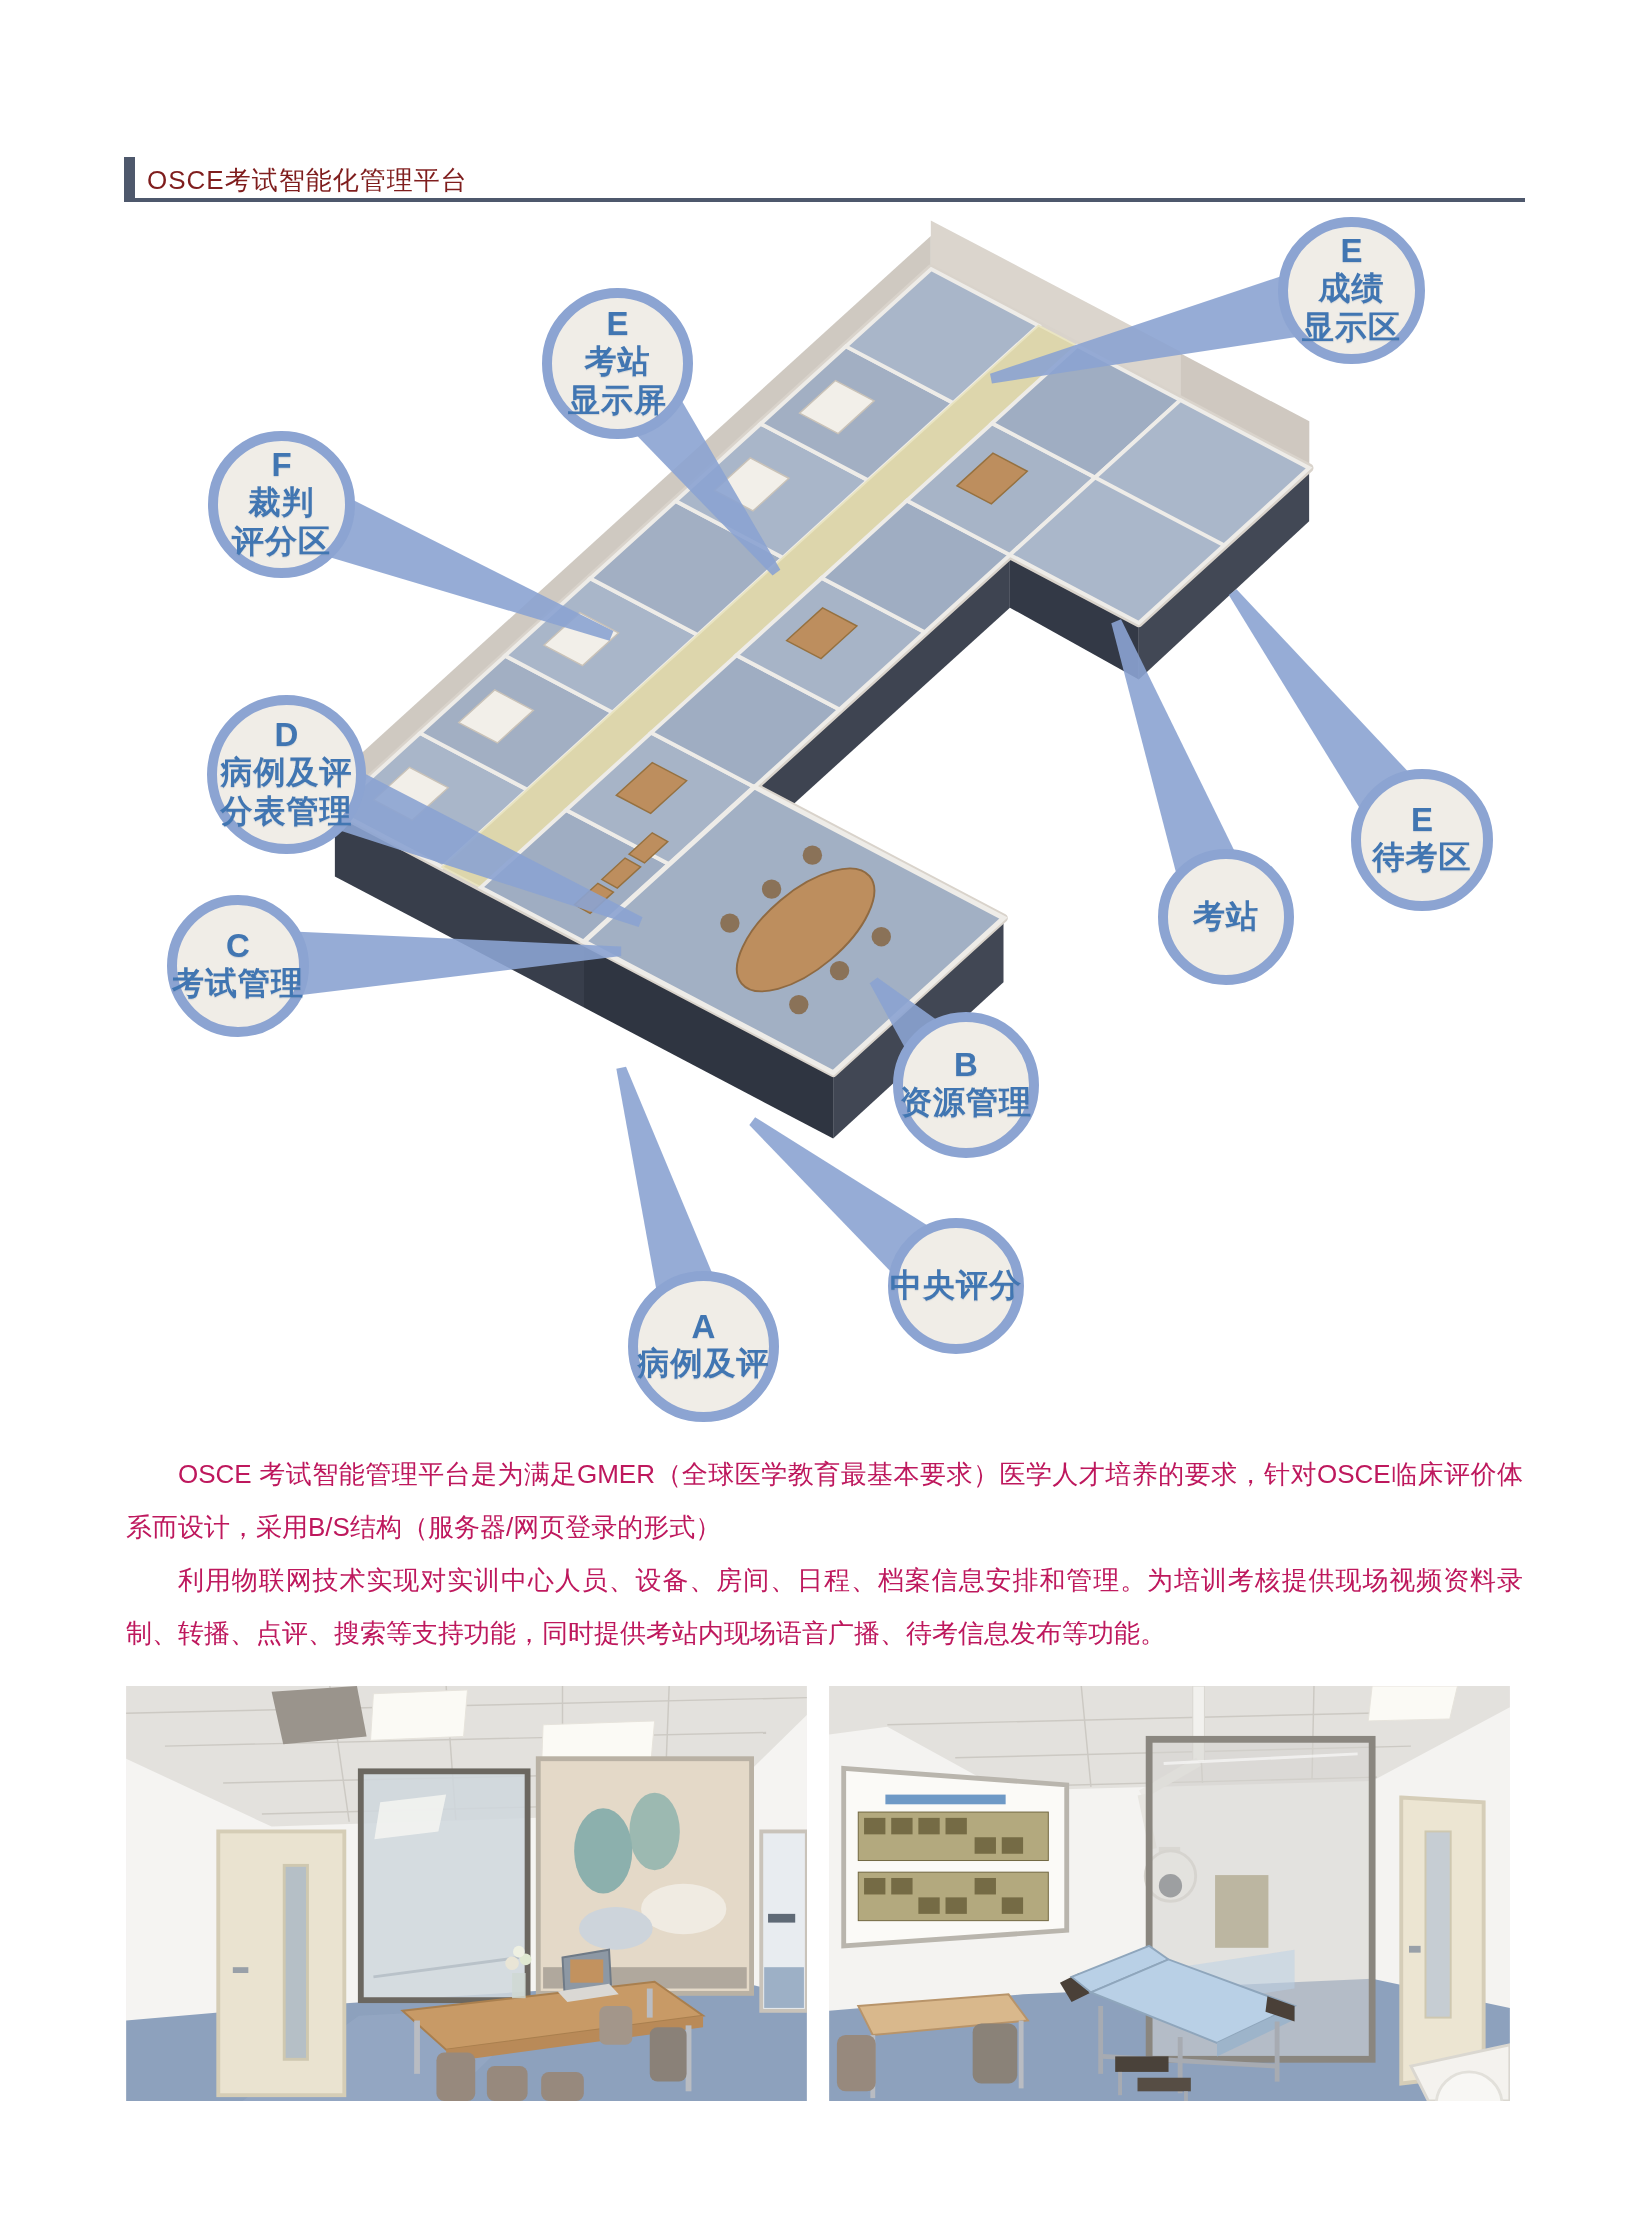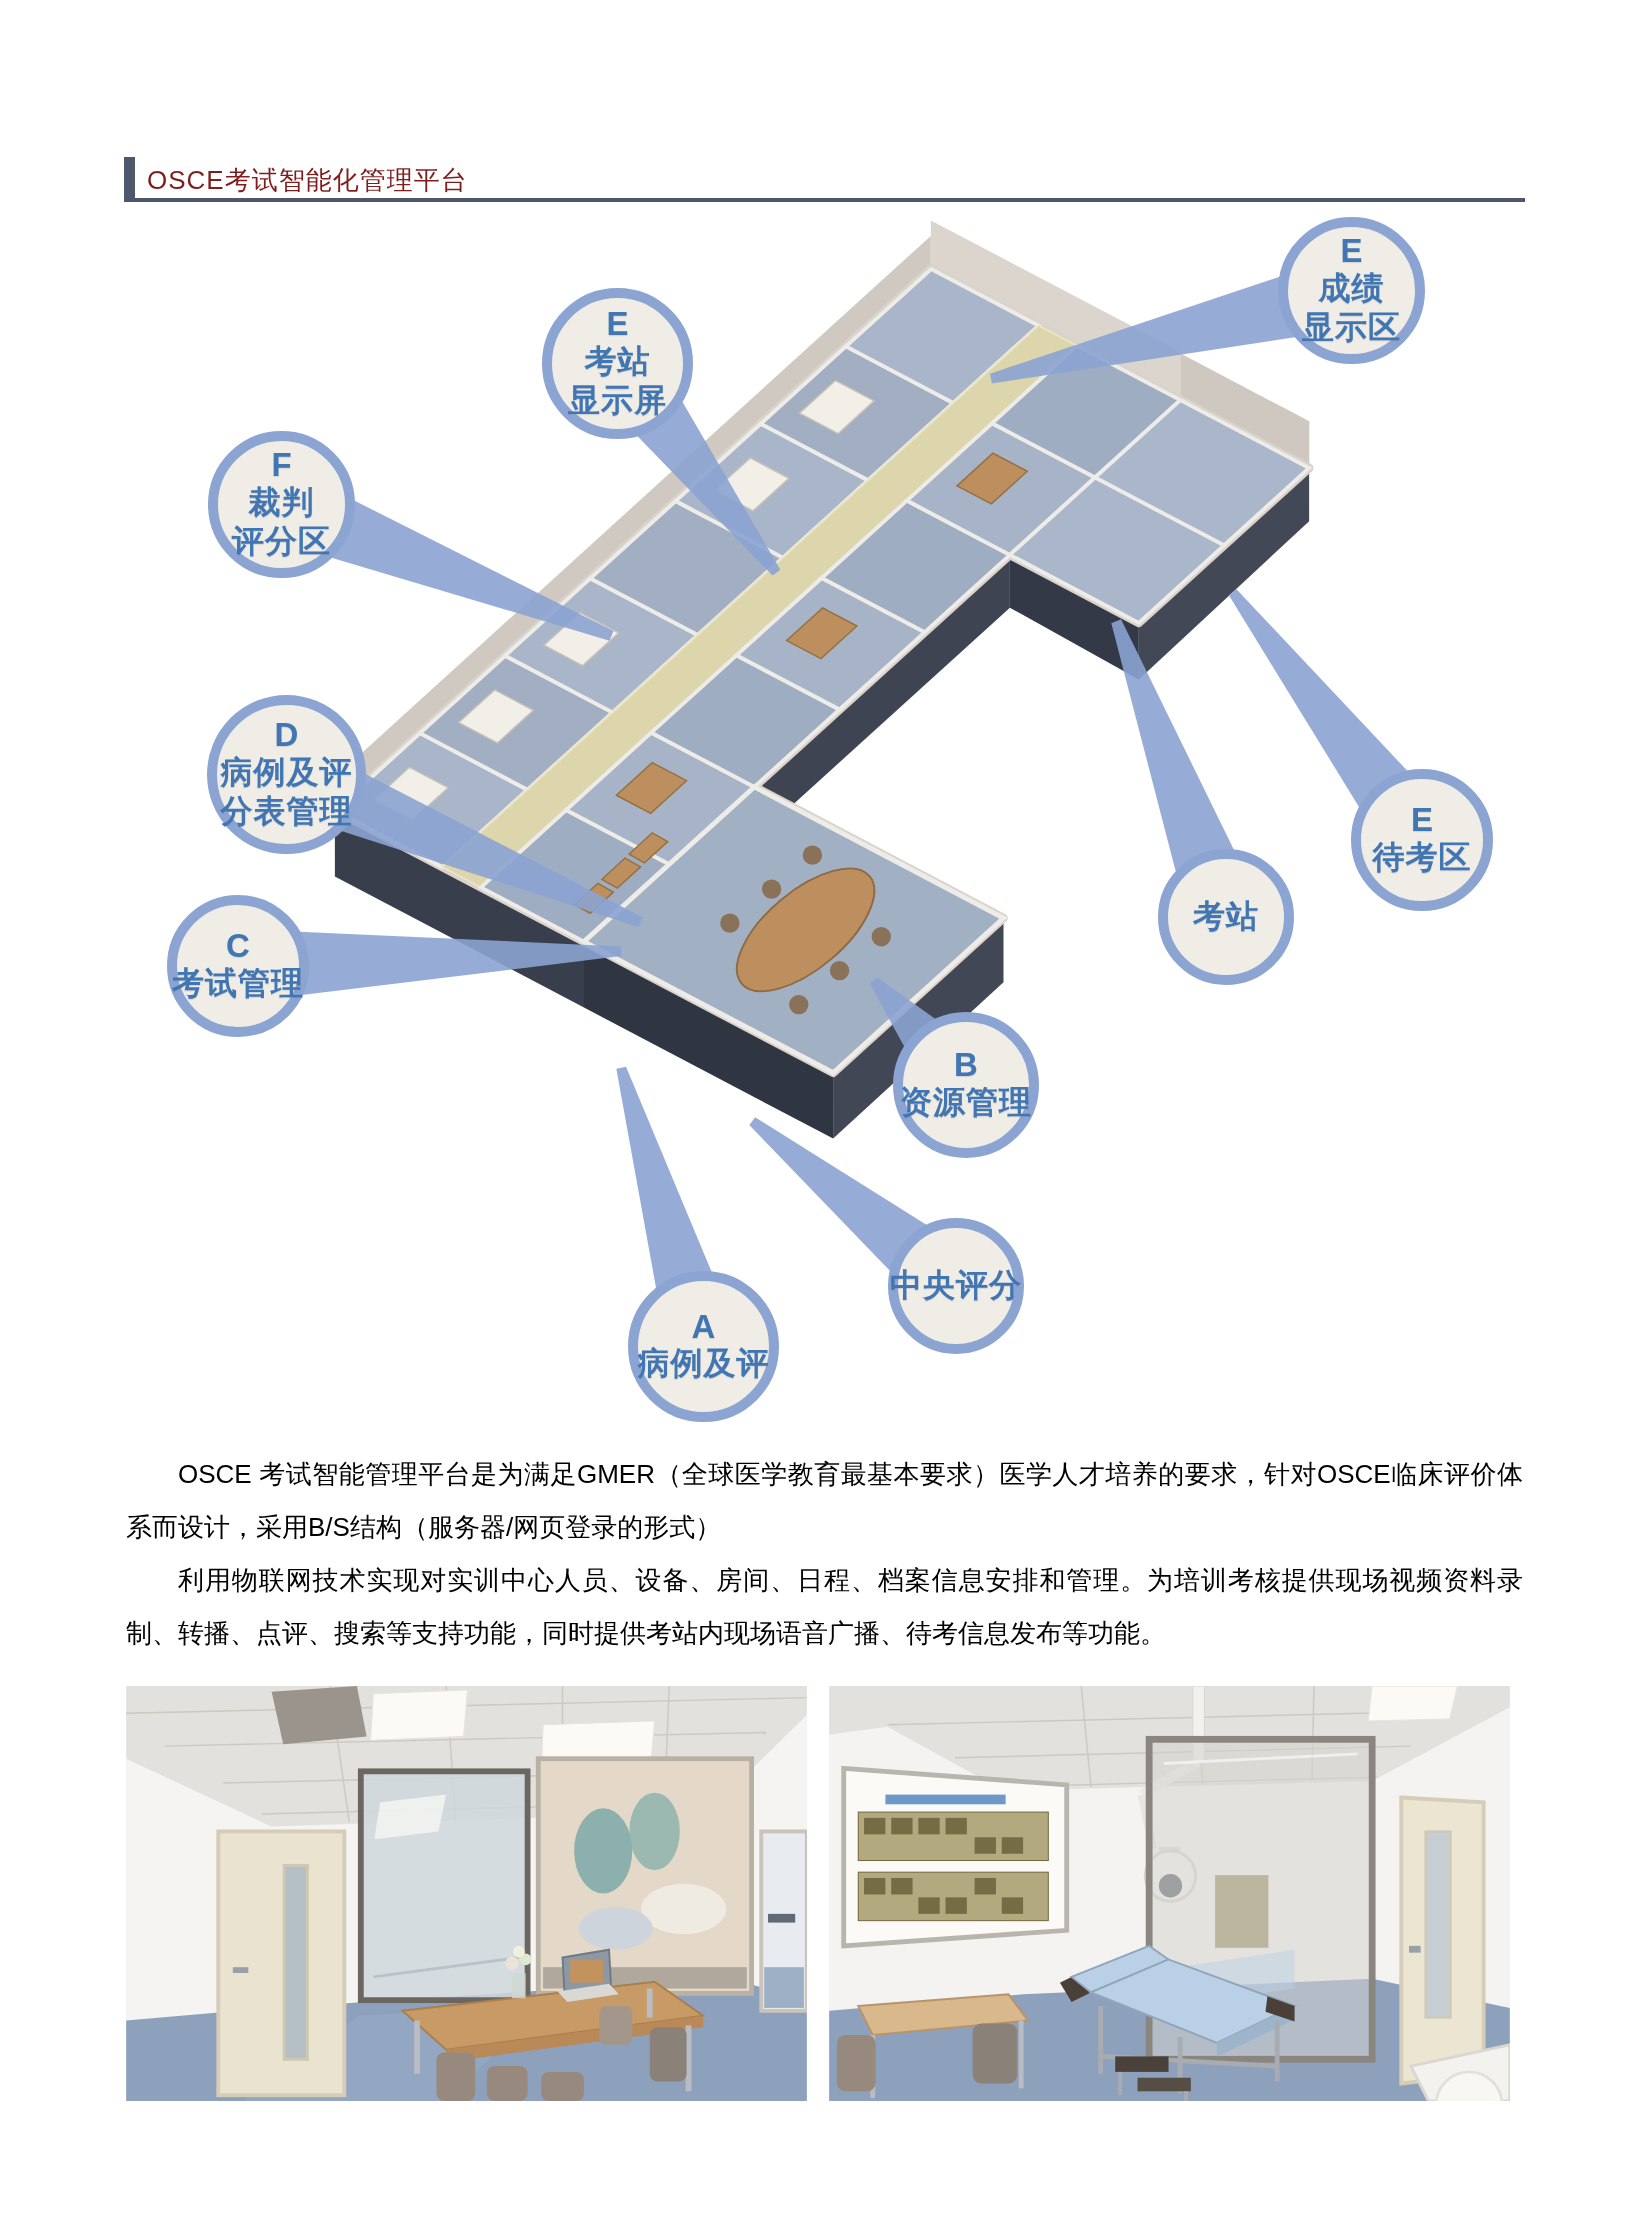--- a/index.html
+++ b/index.html
@@ -13,21 +13,21 @@
   .diagram-svg{position:absolute;left:0;top:0;width:1650px;height:1456px;z-index:10;}
   .bubble{position:absolute;box-sizing:border-box;border-radius:50%;
           border:10.7px solid #8ca4d2;background:#f0ede7;z-index:30;
           display:flex;flex-direction:column;align-items:center;justify-content:center;
           color:#4176b2;font-weight:bold;text-align:center;
           text-shadow:0 1px 1px rgba(110,130,165,.25);}
   .bletter{font-size:33px;line-height:1.05;}
   .bline{font-size:32px;line-height:1.22;letter-spacing:1px;white-space:nowrap;}
   
   .bodytext{position:absolute;left:126px;top:1448px;width:1397px;
-            font-size:26px;line-height:53px;color:#000000;text-align:justify;}
+            font-size:26px;line-height:53px;color:#be185d;text-align:justify;}
   .bodytext p{margin:0;text-indent:2em;}
   
   .photo{position:absolute;top:1686px;width:681px;height:415px;overflow:hidden;background:#f4f3f1;}
   .photo svg{display:block;width:681px;height:415px;}
   .photo-left{left:126px;}
   .photo-right{left:829px;}
 </style>
 </head>
 <body>
 

